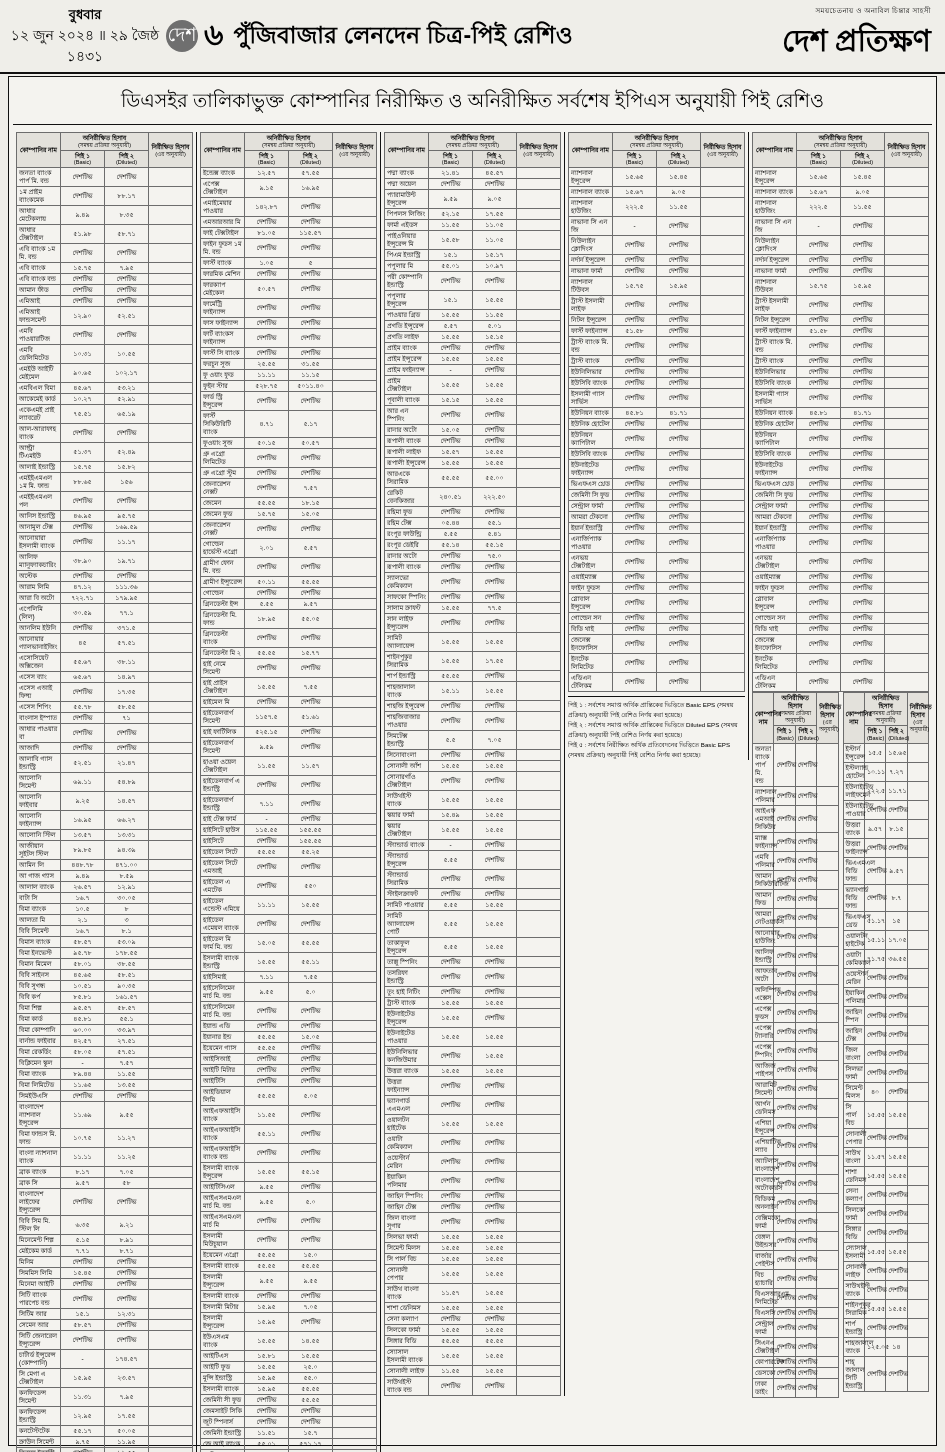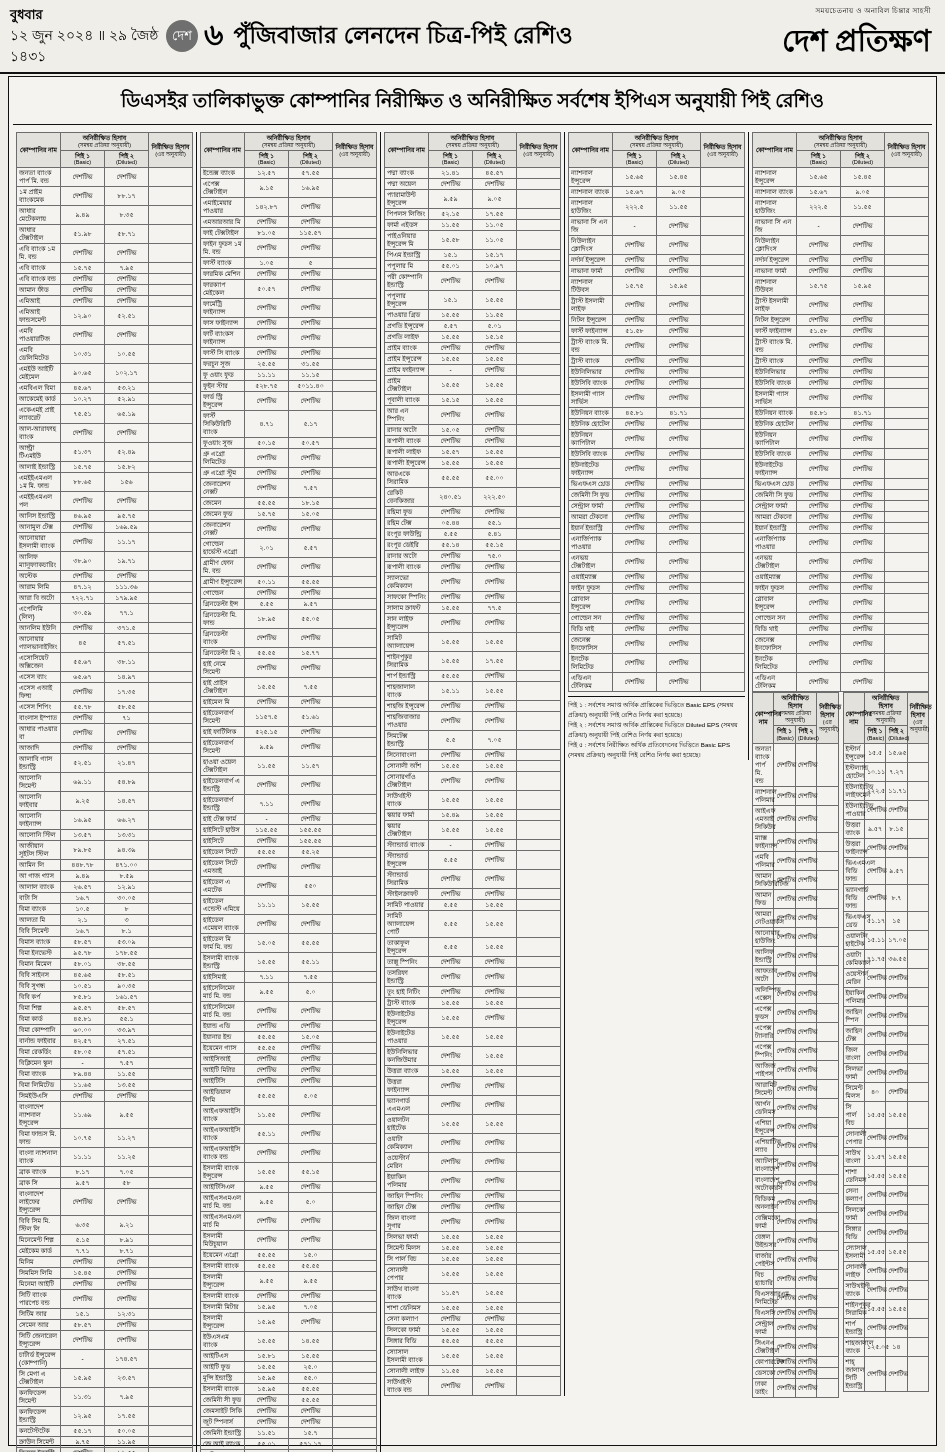--- a/index.html
+++ b/index.html
@@ -8,41 +8,41 @@
     width:945px;height:1452px;position:relative;
     background:#efeee9;
     box-sizing:border-box;
     overflow:hidden;
   }
   
   .masthead{
     position:relative;height:72px;border-bottom:2px solid #111;
     display:flex;align-items:center;padding:0 10px;
   }
-  .mast-left{width:150px;font-size:10px;line-height:1.5;}
+  .mast-left{width:150px;font-size:10px;line-height:1.5;text-align:center;}
   .mast-left .d1{font-size:13px;font-weight:bold;}
   .mast-left .d2{font-size:14px;}
   .mast-logo{
     width:32px;height:32px;border-radius:50%;
     background:#6f6f6f;color:#fff;display:flex;align-items:center;justify-content:center;
-    font-size:13px;margin:0 6px;
+    font-size:19px;margin:0 6px;
   }
   .mast-page{font-size:30px;font-weight:bold;margin-right:10px;}
   .mast-title{font-size:23px;font-weight:bold;letter-spacing:.3px;flex:1;}
   .mast-brand{text-align:right;padding-right:4px;}
   .mast-brand .sub{font-size:7px;letter-spacing:.5px;}
   .mast-brand .nm{font-size:30px;font-weight:bold;font-family:"Liberation Serif",serif;text-align:right;}
   
   .frame{
     position:absolute;left:8px;right:8px;top:76px;bottom:6px;
     border:1.5px solid #111;background:#f4f3ef;
     box-sizing:border-box;padding:4px;
   }
   .headline{
-    text-align:center;font-size:19px;font-weight:bold;padding:5px 0 6px;
+    text-align:center;font-size:19px;font-weight:normal;padding:5px 0 6px;
     border-bottom:1.5px solid #111;margin-bottom:7px;
   }
   .cols{display:flex;gap:0;align-items:flex-start;}
   .col{flex:1;padding:0 3px;border-right:1px solid #111;}
   .col:last-child{border-right:none;}
   
   table.pe{width:100%;border-collapse:collapse;font-size:6.4px;table-layout:fixed;}
   table.pe th,table.pe td{
     border:.5px solid #6d6d6d;padding:1px 2px;line-height:1.25;
   }

